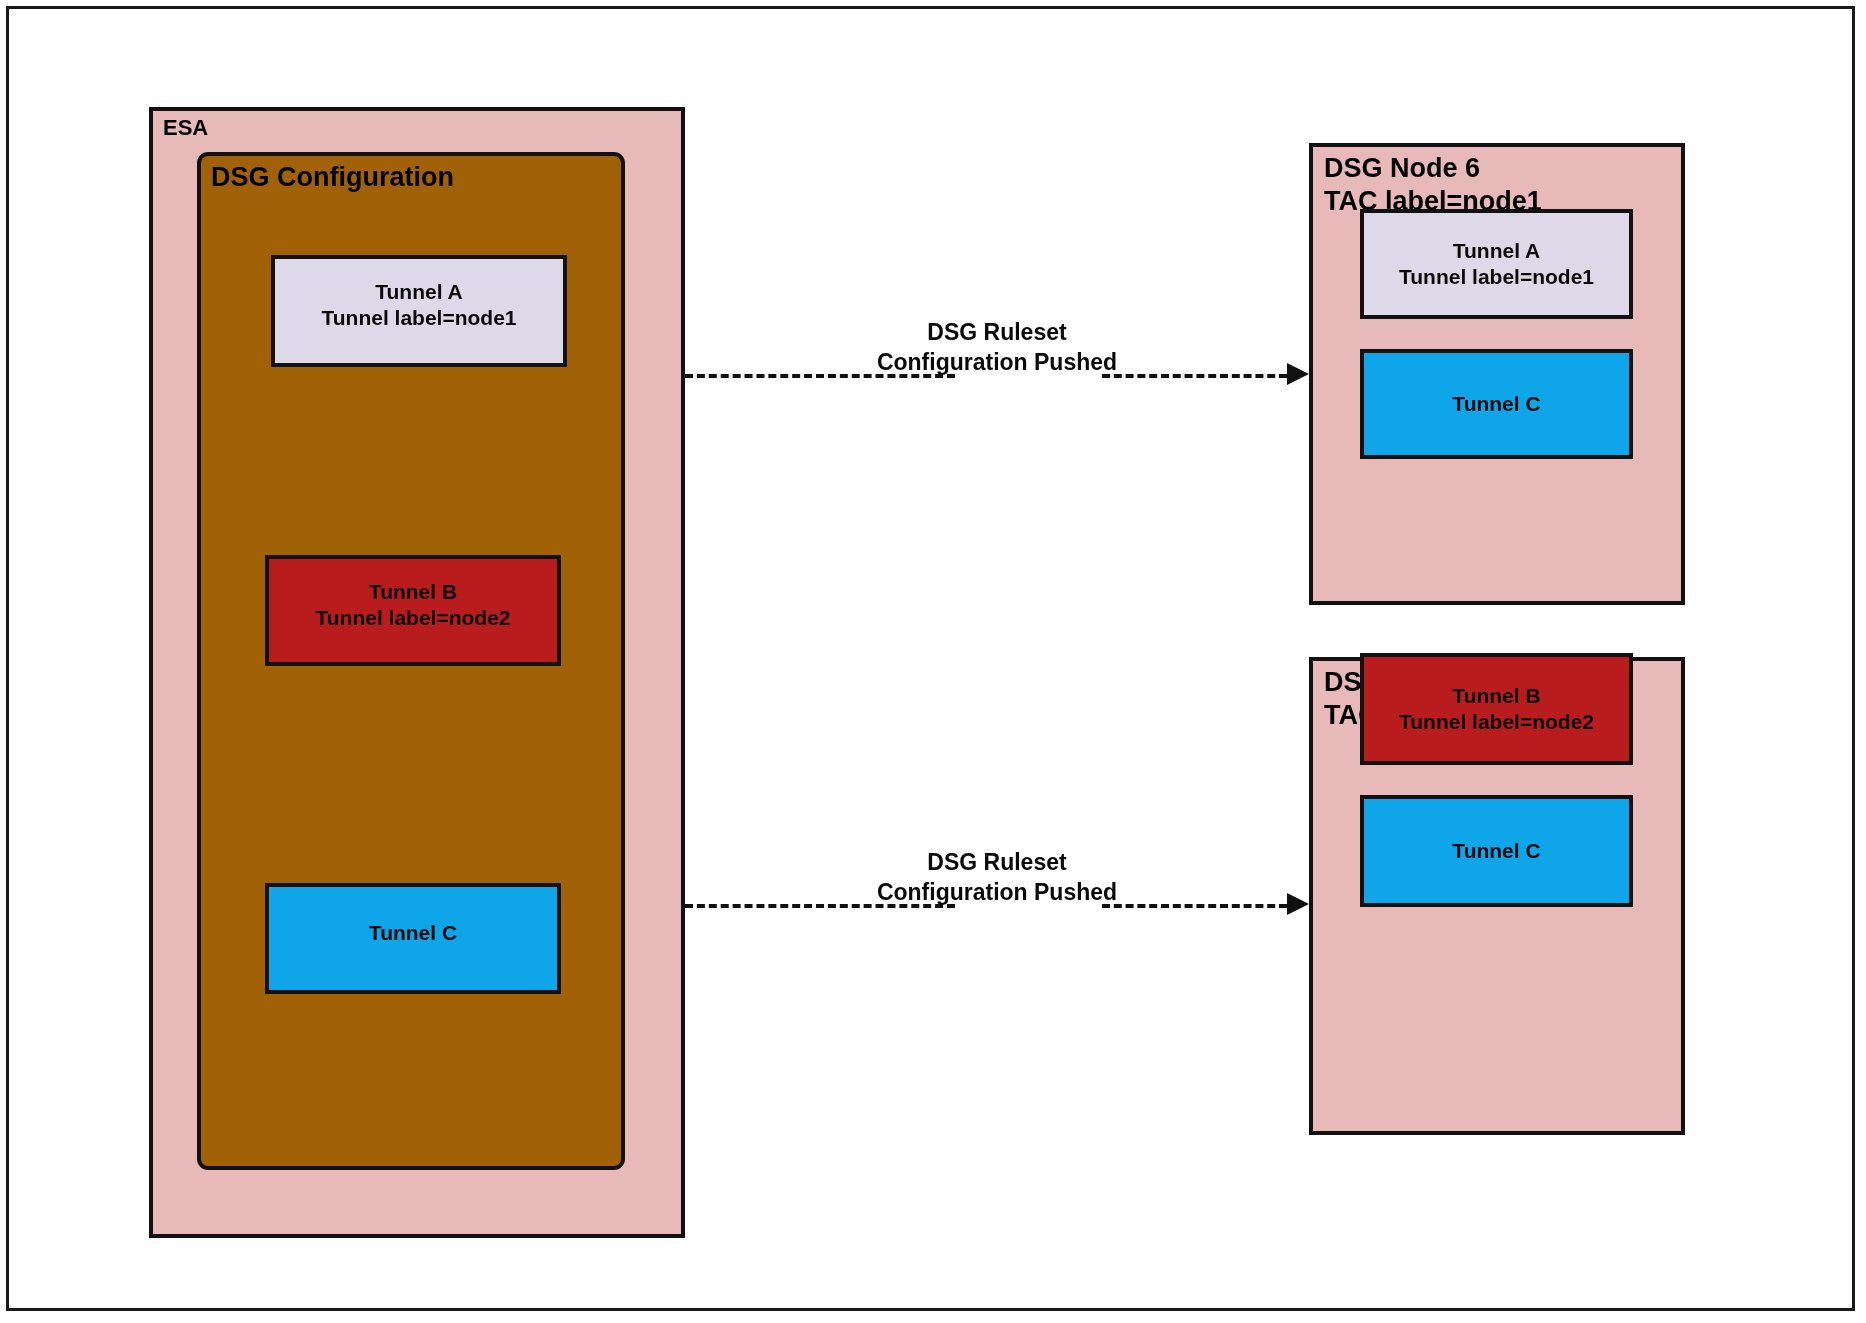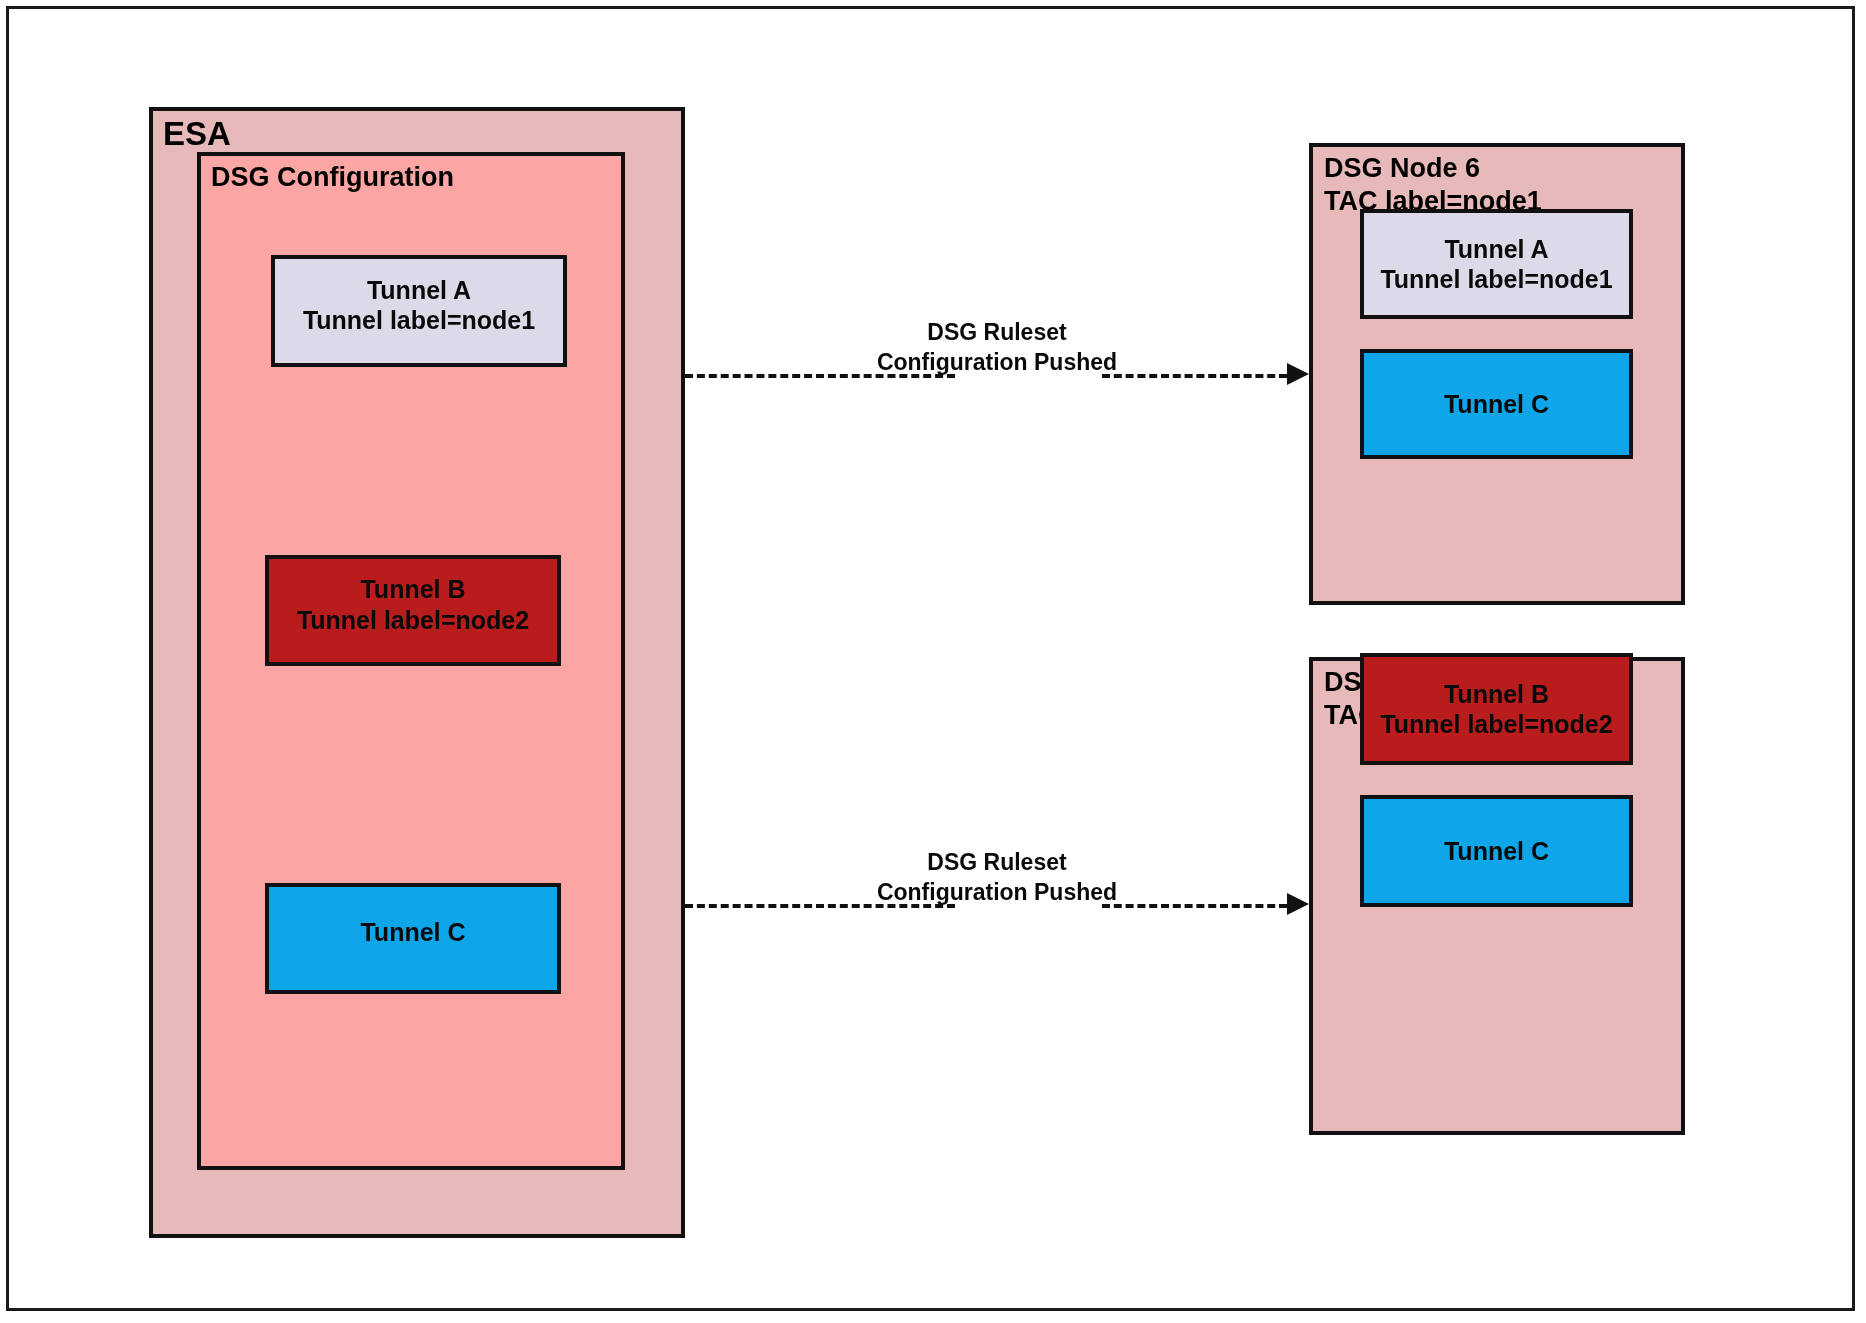--- a/index.html
+++ b/index.html
@@ -41,33 +41,34 @@
     left: 140px;
     top: 98px;
     width: 536px;
     height: 1131px;
     background: #e7b9b8;
   }
   .esa-title {
     position: absolute;
     left: 10px;
     top: 4px;
-    font-size: 33px;
+    font-size: 22px;
     font-weight: bold;
     color: #000000;
     letter-spacing: 0px;
     white-space: nowrap;
   }
   
   .dsg-config {
     left: 188px;
     top: 143px;
     width: 428px;
     height: 1018px;
-    background: #fca5a5;
+    background: #a16207;
+    border-radius: 11px;
   }
   .dsg-config-title {
     position: absolute;
     left: 10px;
     top: 6px;
     font-size: 27px;
     font-weight: bold;
     color: #000000;
     white-space: nowrap;
   }
@@ -76,21 +77,21 @@
     position: absolute;
     box-sizing: border-box;
     border: 4px solid #111111;
     display: flex;
     flex-direction: column;
     align-items: center;
     justify-content: center;
     text-align: center;
   }
   .tunnel .line {
-    font-size: 25px;
+    font-size: 21px;
     font-weight: bold;
     color: #0a0a0a;
     line-height: 1.22;
     white-space: nowrap;
   }
   .t-lavender { background: #ded9e8; }
   .t-green    { background: #b91c1c; }
   .t-blue     { background: #0ea5e9; }
 
   .tunnel-a-left { left: 262px; top: 246px; width: 296px; height: 112px; }

